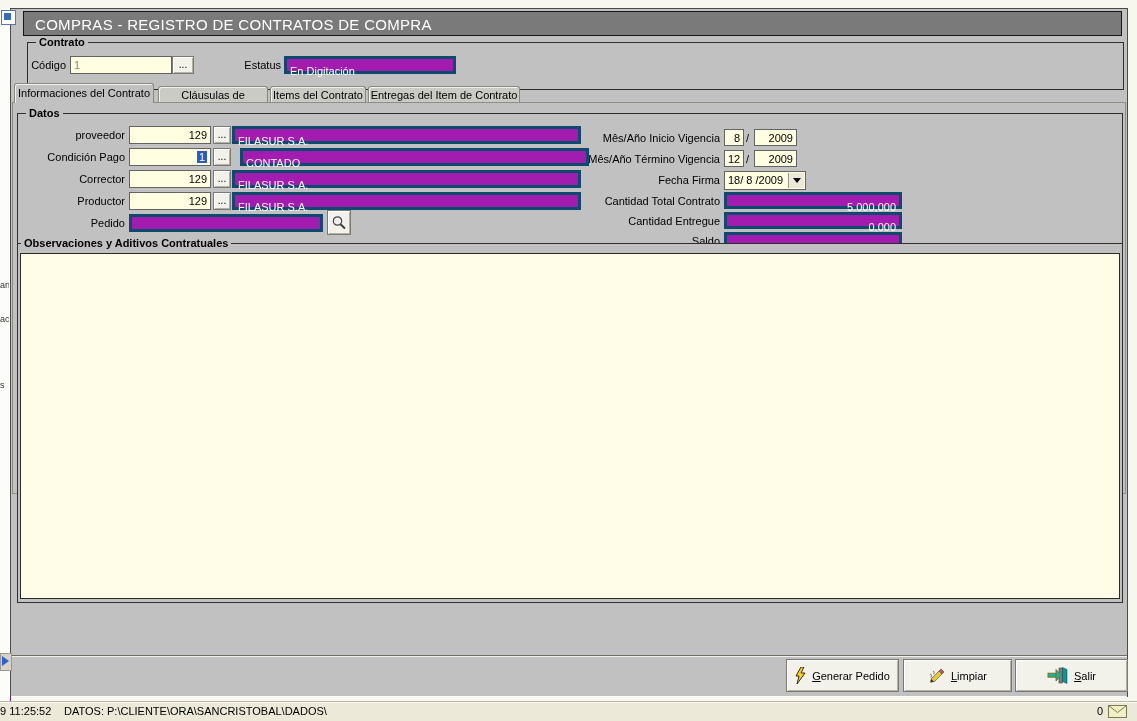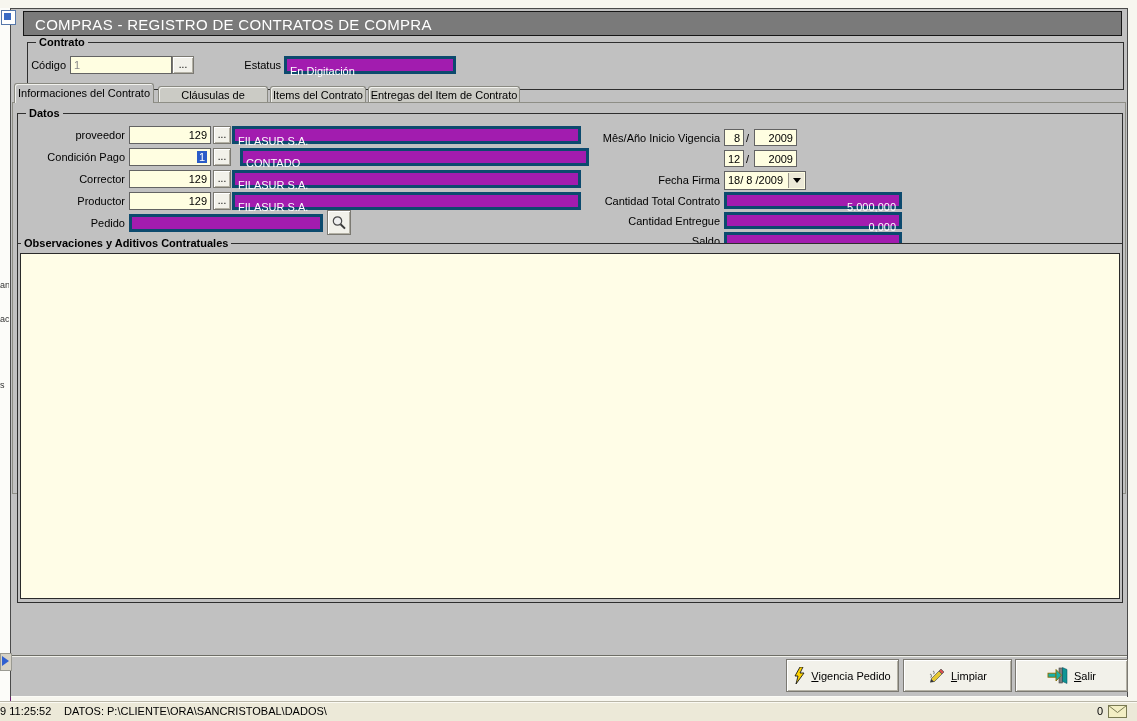--- a/index.html
+++ b/index.html
@@ -121,20 +121,21 @@
           <circle cx="6.5" cy="6" r="4.2" fill="#efefef" stroke="#4a4a4a" stroke-width="1.2"></circle>
           <line x1="9.6" y1="9.2" x2="14" y2="13.6" stroke="#3a3a3a" stroke-width="2"></line>
         </svg>
       </div>
 
       <span class="lbl rlbl" style="left:430px;top:15px;width:272px;">Mês/Año Inicio Vigencia</span>
       <div class="f-cream num" style="left:706px;top:15px;width:20px;height:17px;">8</div>
       <span class="lbl" style="left:728px;top:15px;width:6px;">/</span>
       <div class="f-cream num" style="left:736px;top:15px;width:43px;height:17px;">2009</div>
 
+      <span class="lbl rlbl" style="left:430px;top:36px;width:272px;">Mês/Año Término Vigencia</span>
       <div class="f-cream num" style="left:706px;top:36px;width:20px;height:17px;">12</div>
       <span class="lbl" style="left:728px;top:36px;width:6px;">/</span>
       <div class="f-cream num" style="left:736px;top:36px;width:43px;height:17px;">2009</div>
 
       <span class="lbl rlbl" style="left:430px;top:57px;width:272px;">Fecha Firma</span>
       <div class="f-cream" style="left:706px;top:57px;width:82px;height:19px;line-height:17px;">
         <span>18/ 8 /2009</span>
         <div class="combo-arrow">
             <div class="tri-down"></div>
           </div>
@@ -155,21 +156,21 @@
       <div class="memo" style="left:2px;top:9px;width:1100px;height:346px;"></div>
     </div>
 
   </div>
 
   <div class="abs bbar">
     <div class="btn3d" style="left:775px;top:3px;width:113px;height:33px;">
       <svg width="11" height="17" viewBox="0 0 11 17">
         <polygon points="6,0 1,9 4,9 2,17 10,6 6,6 9,0" fill="#ffd400" stroke="#1a1a1a" stroke-width="0.9"></polygon>
       </svg>
-      <span class="ulf">Vigencia Pedido</span>
+      <span class="ulf">Generar Pedido</span>
     </div>
     <div class="btn3d" style="left:892px;top:3px;width:109px;height:33px;">
       <svg width="17" height="17" viewBox="0 0 17 17">
         <path d="M3 12 L11 4 L14 7 L6 15 Z" fill="#e6c832" stroke="#555" stroke-width="0.7"></path>
         <path d="M11 4 L13 2 L16 5 L14 7 Z" fill="#d95050" stroke="#555" stroke-width="0.7"></path>
         <path d="M3 12 L6 15 L2 15.6 Z" fill="#333"></path>
         <path d="M2 7 C4 8 4 9.5 2.5 10.5" stroke="#8a8a8a" fill="none" stroke-width="1.1"></path>
         <path d="M5 4 C6.5 5 6.5 6 5.5 7" stroke="#8a8a8a" fill="none" stroke-width="1.1"></path>
       </svg>
       <span class="ulf">Limpiar</span>

